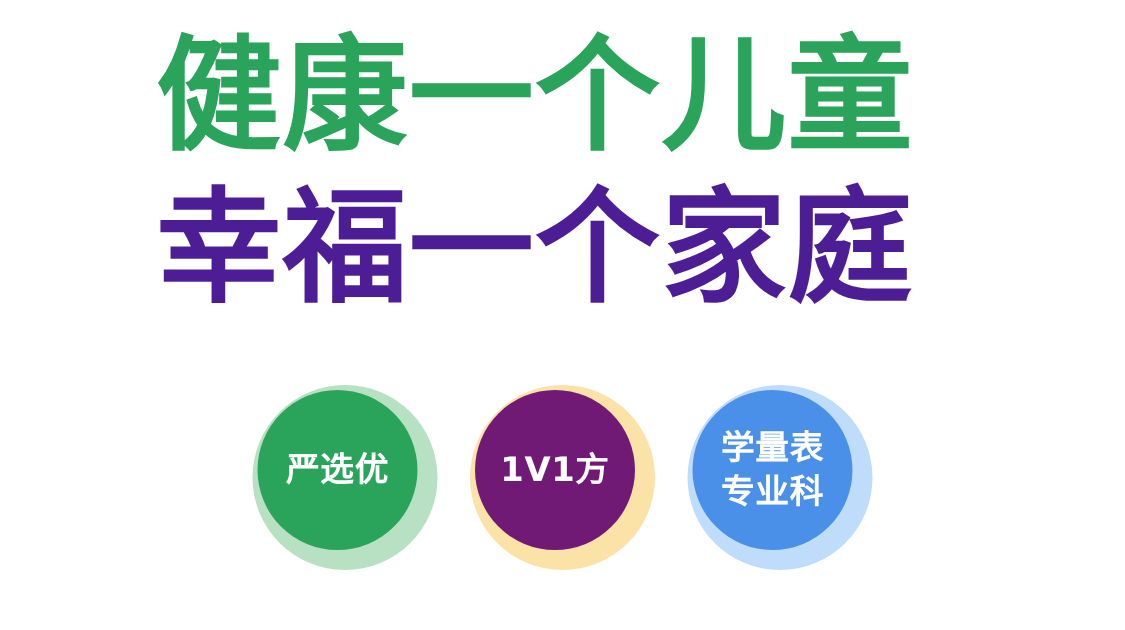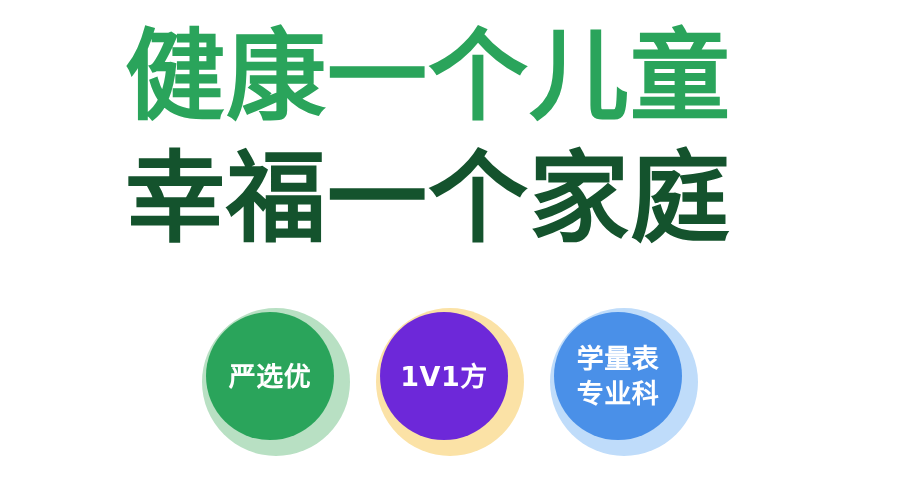--- a/index.html
+++ b/index.html
@@ -108,37 +108,37 @@
     display: block;
   }
 </style>
 </head>
 <body style="background: rgb(255, 255, 255);">
 
 <div class="banner">
 
   <div class="headline">
     <span class="headline-line first" style="color: rgb(42, 164, 91);">健康一个儿童</span>
-    <span class="headline-line second" style="color: #14532d;">幸福一个家庭</span>
+    <span class="headline-line second" style="color: #4c1d95;">幸福一个家庭</span>
   </div>
 
   <div class="badge-row">
 
     <div class="badge">
       <div class="badge-ring" style="background: rgb(184, 224, 195);"></div>
       <div class="badge-disc" style="background: rgb(42, 164, 91);">
         <div class="badge-text" style="color: rgb(255, 255, 255);">
           <span class="tline">严选优</span>
         </div>
       </div>
     </div>
 
     <div class="badge">
       <div class="badge-ring" style="background: rgb(251, 226, 166);"></div>
-      <div class="badge-disc" style="background: #6d28d9;">
+      <div class="badge-disc" style="background: #701a75;">
         <div class="badge-text" style="color: rgb(255, 255, 255);">
           <span class="tline">1V1方</span>
         </div>
       </div>
     </div>
 
     <div class="badge">
       <div class="badge-ring" style="background: rgb(191, 220, 250);"></div>
       <div class="badge-disc" style="background: rgb(74, 144, 232);">
         <div class="badge-text" style="color: rgb(255, 255, 255);">

